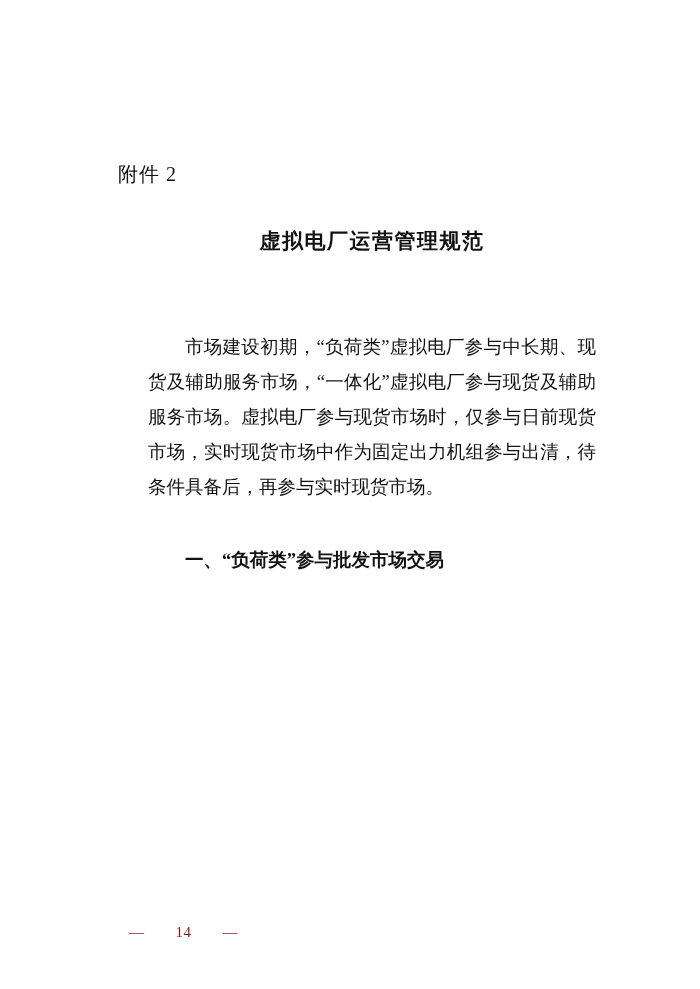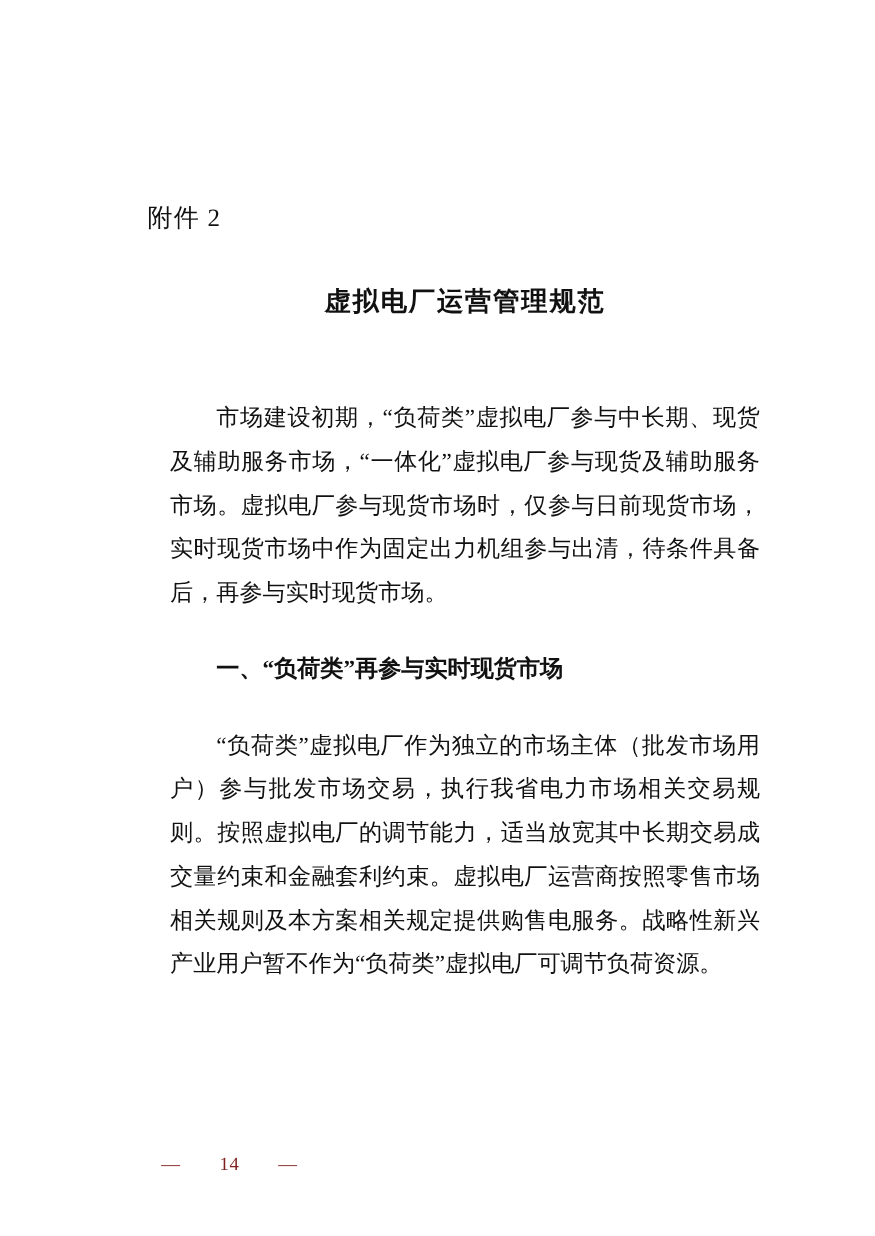--- a/index.html
+++ b/index.html
@@ -35,21 +35,21 @@
     position: absolute;
     left: 88px;
     top: 270px;
     width: 524px;
     font-size: 18.5px;
     line-height: 35px;
     text-align: justify;
     text-justify: inter-ideograph;
   }
   .doc-body p {
-    margin: 4px;
+    margin: 16px;
     text-indent: 2em;
   }
   .doc-body .section-heading {
     font-weight: bold;
     text-indent: 2em;
   }
   .page-footer {
     position: absolute;
     left: 85px;
     top: 891px;
@@ -63,21 +63,20 @@
 <body>
 
 <div class="page">
 
   <div class="attachment-label">附件 2</div>
 
   <div class="doc-title">虚拟电厂运营管理规范</div>
 
   <div class="doc-body">
     <p>市场建设初期，“负荷类”虚拟电厂参与中长期、现货及辅助服务市场，“一体化”虚拟电厂参与现货及辅助服务市场。虚拟电厂参与现货市场时，仅参与日前现货市场，实时现货市场中作为固定出力机组参与出清，待条件具备后，再参与实时现货市场。</p>
-    <p class="section-heading">一、“负荷类”再参与实时现货市场</p>
-    <p>“负荷类”虚拟电厂作为独立的市场主体（批发市场用户）参与批发市场交易，执行我省电力市场相关交易规则。按照虚拟电厂的调节能力，适当放宽其中长期交易成交量约束和金融套利约束。虚拟电厂运营商按照零售市场相关规则及本方案相关规定提供购售电服务。战略性新兴产业用户暂不作为“负荷类”虚拟电厂可调节负荷资源。</p>
+    <p class="section-heading">一、“负荷类”参与批发市场交易</p>
   </div>
 
   <div class="page-footer">
     <span class="dash" style="margin-left:0">—</span><span>14</span><span class="dash">—</span>
   </div>
 
 </div>
 
 </body></html>

